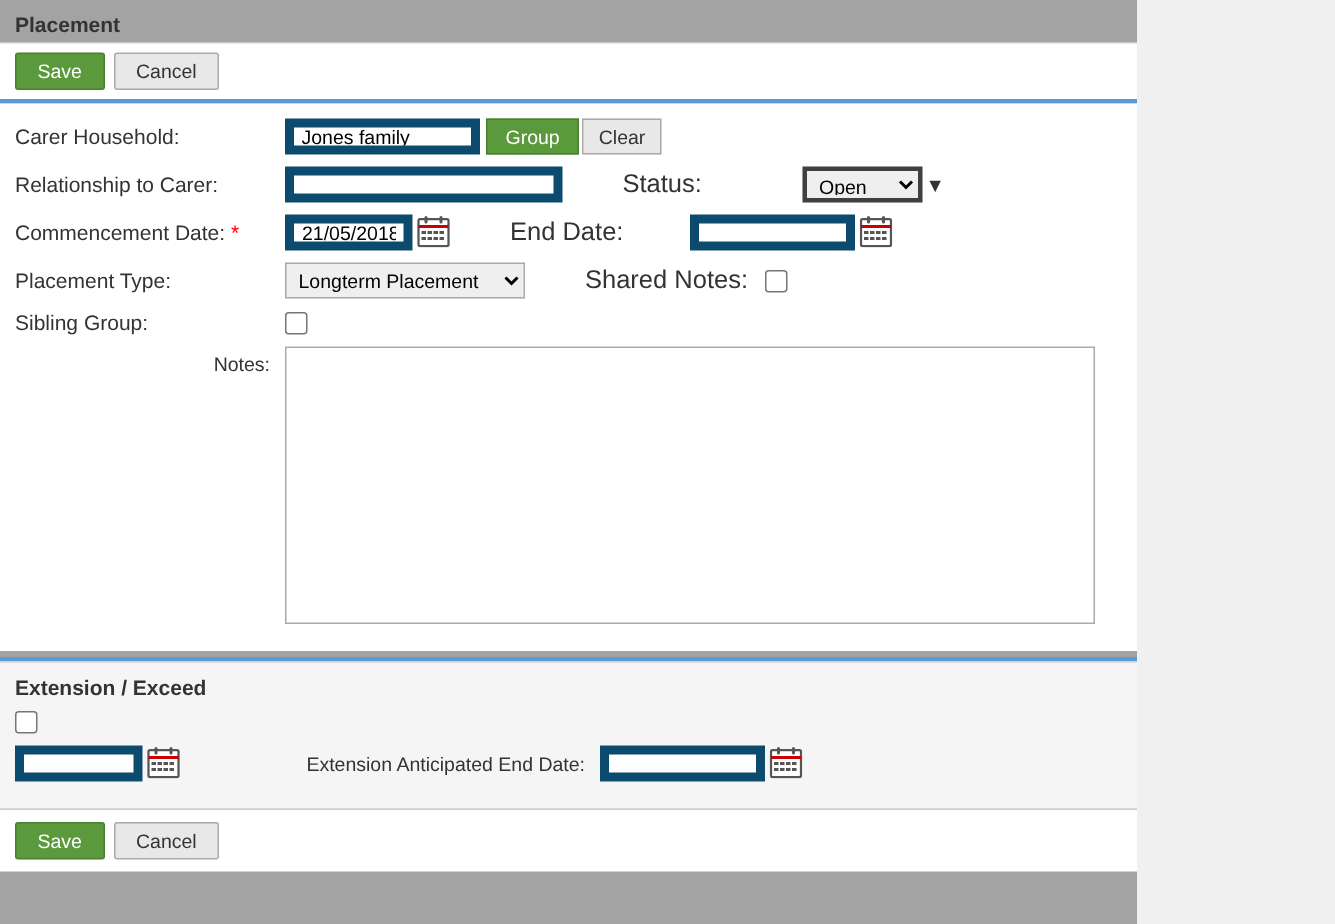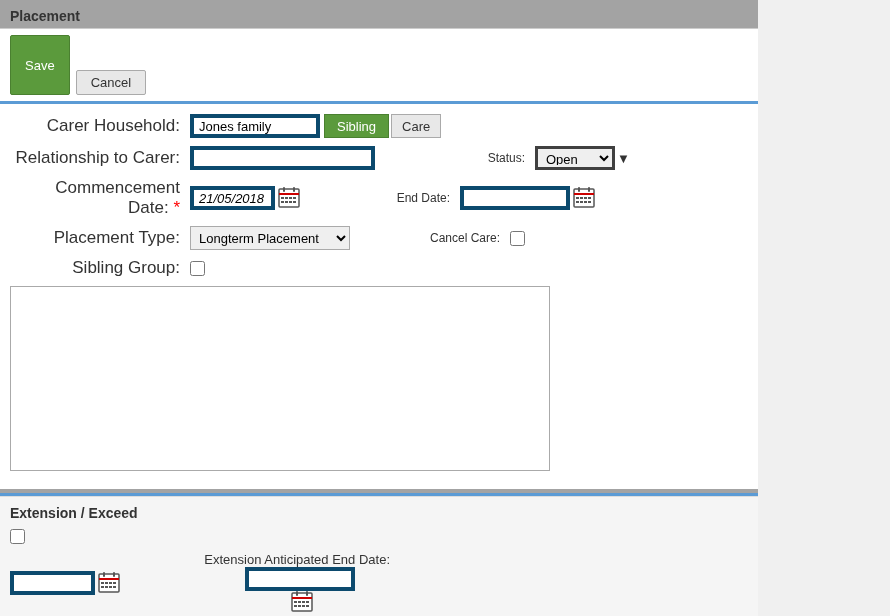--- a/index.html
+++ b/index.html
@@ -38,57 +38,54 @@
       border-radius: 2px;
     }
     .btn-cancel {
       background: #e8e8e8;
       color: #333;
       border: 1px solid #aaa;
       padding: 4px 14px;
       cursor: pointer;
       font-size: 13px;
       border-radius: 2px;
-      margin-top: 35px;
     }
     .form-section {
       padding: 10px 10px 10px 10px;
       background: #fff;
     }
     .form-row {
       display: flex;
       align-items: center;
       margin-bottom: 8px;
     }
     .form-label {
       width: 180px;
-      text-align: right;
       padding-right: 10px;
       color: #333;
-      font-size: 17px;
+      font-size: 14px;
       flex-shrink: 0;
     }
     .form-label .required {
       color: red;
     }
     .form-input {
-      border: 4px solid #0c4a6e;
+      border: 6px solid #0c4a6e;
       padding: 3px 5px;
       font-size: 13px;
       height: 24px;
     }
     .carer-input {
       width: 130px;
     }
     .relationship-input {
       width: 185px;
     }
     .date-input {
       width: 85px;
-      font-style: italic;
     }
     .end-date-input {
       width: 110px;
     }
     .btn-select {
       background: #5b9a3c;
       color: #fff;
       border: 1px solid #4a8030;
       padding: 3px 12px;
       cursor: pointer;
@@ -120,24 +117,24 @@
       width: 22px;
       height: 22px;
     }
     .right-section {
       margin-left: 40px;
       display: flex;
       align-items: center;
     }
     .right-label {
       width: 120px;
-      text-align: right;
+      text-align: left;
       padding-right: 10px;
       color: #333;
-      font-size: 12px;
+      font-size: 17px;
       flex-shrink: 0;
     }
     .status-select {
       border: 3px solid #404040;
       padding: 2px 4px;
       font-size: 13px;
       height: 24px;
       width: 80px;
     }
     .placement-type-select {
@@ -204,22 +201,22 @@
   <div class="toolbar">
     <button class="btn-save">Save</button>
     <button class="btn-cancel">Cancel</button>
   </div>
 
   <div class="form-section">
 
     <div class="form-row">
       <label class="form-label">Carer Household:</label>
       <input class="form-input carer-input" type="text" value="Jones family" style="">
-      <button class="btn-select">Sibling</button>
-      <button class="btn-clear">Care</button>
+      <button class="btn-select">Group</button>
+      <button class="btn-clear">Clear</button>
     </div>
 
     <div class="form-row">
       <label class="form-label">Relationship to Carer:</label>
       <input class="form-input relationship-input" type="text" style="">
       <div class="right-section">
         <label class="right-label">Status:</label>
         <select class="status-select">
           <option>Open</option>
           <option>Closed</option>
@@ -274,32 +271,33 @@
 
     <div class="form-row">
       <label class="form-label">Placement Type:</label>
       <select class="placement-type-select">
         <option>Longterm Placement</option>
         <option>Short Term</option>
         <option>Respite</option>
         <option>Emergency</option>
       </select>
       <div class="right-section">
-        <label class="right-label">Cancel Care:</label>
+        <label class="right-label">Shared Notes:</label>
         <input type="checkbox" class="checkbox-input" style="">
       </div>
     </div>
 
     <div class="form-row">
       <label class="form-label">Sibling Group:</label>
       <input type="checkbox" class="checkbox-input" style="">
     </div>
 
 
     <div class="form-row" style="margin-top:6px;">
+      <label class="notes-label">Notes:</label>
       <textarea class="notes-textarea" style=""></textarea>
     </div>
 
   </div>
 
   <hr class="section-divider">
 
   <div class="extension-section">
     <div class="extension-title">Extension / Exceed</div>
 
@@ -318,21 +316,21 @@
           <rect x="3" y="11" width="3" height="2" fill="#555"></rect>
           <rect x="7" y="11" width="3" height="2" fill="#555"></rect>
           <rect x="11" y="11" width="3" height="2" fill="#555"></rect>
           <rect x="15" y="11" width="3" height="2" fill="#555"></rect>
           <rect x="3" y="15" width="3" height="2" fill="#555"></rect>
           <rect x="7" y="15" width="3" height="2" fill="#555"></rect>
           <rect x="11" y="15" width="3" height="2" fill="#555"></rect>
           <rect x="15" y="15" width="3" height="2" fill="#555"></rect>
         </svg>
       </span>
-      <div style="margin-left:80px; display:flex; align-items:center;flex-direction:column;">
+      <div style="margin-left:80px; display:flex; align-items:center;">
         <label style="width:200px; text-align:right; padding-right:10px; font-size:13px;">Extension Anticipated End Date:</label>
         <input class="form-input end-date-input" type="text" style="">
         <span class="calendar-icon">
           <svg viewBox="0 0 22 22" xmlns="http://www.w3.org/2000/svg">
             <rect x="1" y="3" width="20" height="18" rx="1" ry="1" fill="#fff" stroke="#555" stroke-width="1.5"></rect>
             <rect x="1" y="7" width="20" height="2" fill="#c00"></rect>
             <rect x="5" y="1" width="2" height="5" rx="1" fill="#555"></rect>
             <rect x="15" y="1" width="2" height="5" rx="1" fill="#555"></rect>
             <rect x="3" y="11" width="3" height="2" fill="#555"></rect>
             <rect x="7" y="11" width="3" height="2" fill="#555"></rect>

